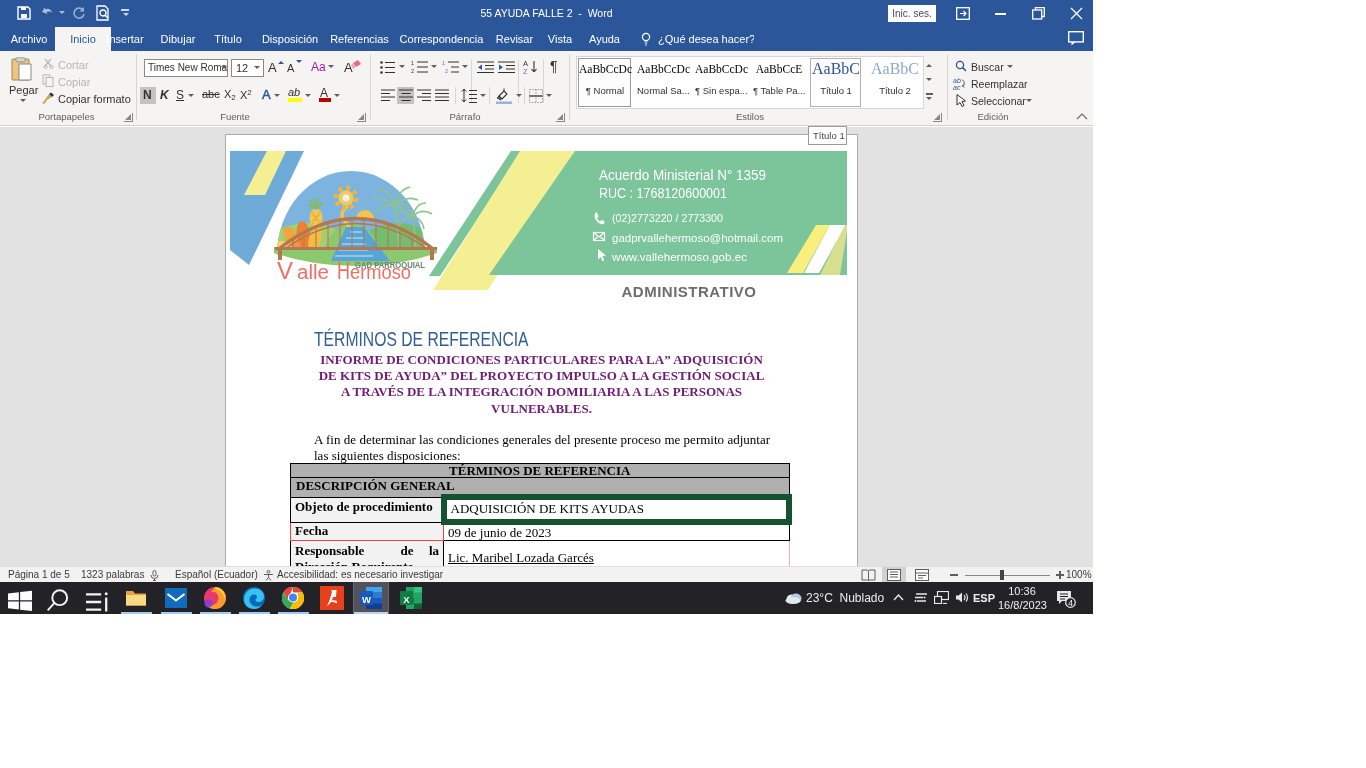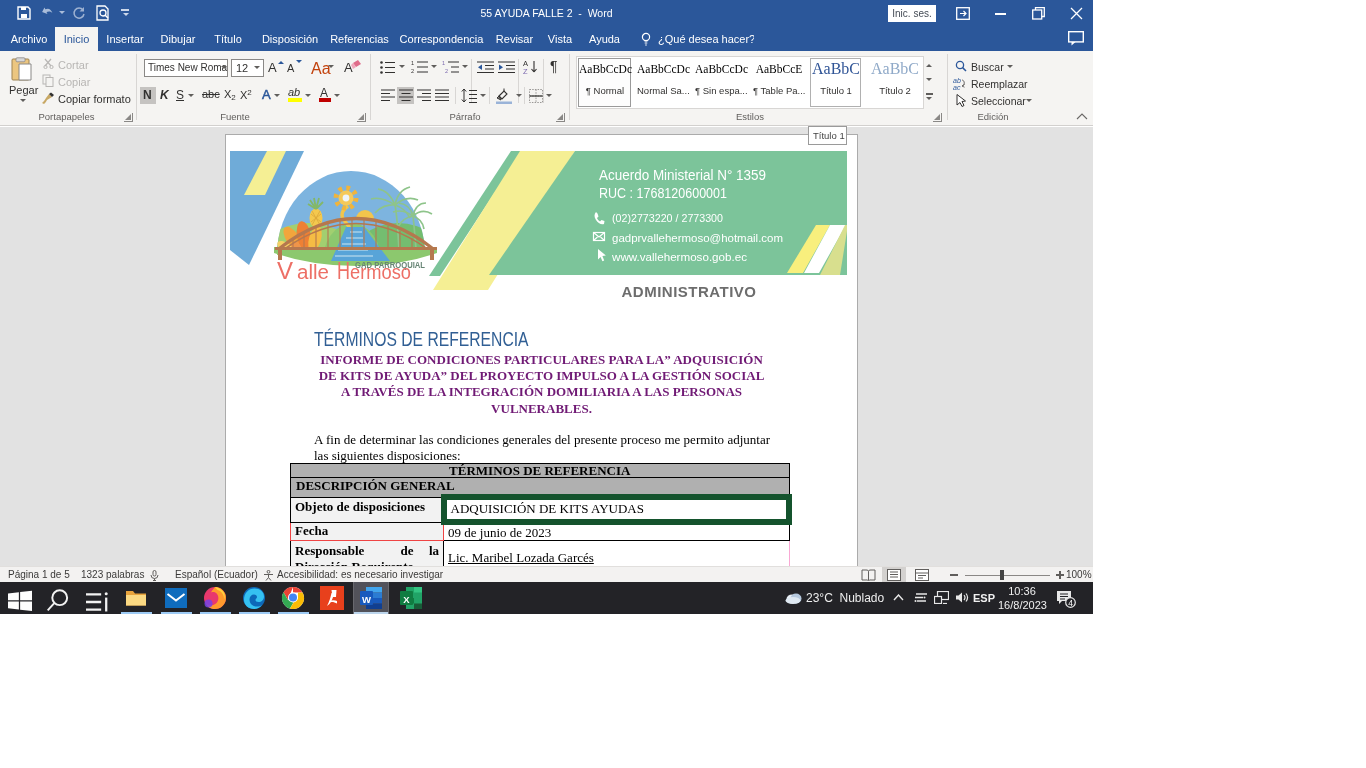--- a/index.html
+++ b/index.html
@@ -69,21 +69,21 @@
     <svg class="abs" style="left:1032px;top:7px" width="13" height="13" viewBox="0 0 13 13">
       <rect x="0.7" y="3" width="9" height="9" fill="none" stroke="#ffffff" stroke-width="1.3"></rect>
       <path d="M3.5 3 V0.7 H12.3 V9.5 H10" fill="none" stroke="#ffffff" stroke-width="1.3"></path>
     </svg>
     <svg class="abs" style="left:1070px;top:7px" width="13" height="13" viewBox="0 0 13 13">
       <path d="M1 1 L12 12 M12 1 L1 12" stroke="#ffffff" stroke-width="1.3"></path>
     </svg>
   </div>
   <div id="tabrow">
     <div class="tab" style="left:8px;width:42px;">Archivo</div>
-    <div class="tab" id="tab-inicio" style="left:55px;width:43px;">Inicio</div>
+    <div class="tab" id="tab-inicio" style="left:55px;width:56px;">Inicio</div>
     <div class="tab" style="left:104px;width:42px;">Insertar</div>
     <div class="tab" style="left:159px;width:38px;">Dibujar</div>
     <div class="tab" style="left:210px;width:36px;">Título</div>
     <div class="tab" style="left:261px;width:58px;">Disposición</div>
     <div class="tab" style="left:330px;width:59px;">Referencias</div>
     <div class="tab" style="left:399px;width:85px;">Correspondencia</div>
     <div class="tab" style="left:495px;width:39px;">Revisar</div>
     <div class="tab" style="left:546px;width:28px;">Vista</div>
     <div class="tab" style="left:588px;width:33px;">Ayuda</div>
     <svg class="abs" style="left:640px;top:5px" width="12" height="15" viewBox="0 0 12 15">
@@ -126,21 +126,21 @@
     <div class="vsep" style="left:136px;"></div>
 
     <div class="abs" style="left:144px;top:8px;width:84px;height:18px;background:#ffffff;border:1px solid #8a8886;font-size:10px;color:#323130;line-height:16px;padding-left:3px;white-space:nowrap;overflow:hidden;">Times New Roma</div>
     <div class="abs" style="left:221px;top:15px;border:3px solid transparent;border-top-color:#605e5c"></div>
     <div class="abs" style="left:231px;top:8px;width:33px;height:18px;background:#ffffff;border:1px solid #8a8886;font-size:11px;color:#323130;line-height:16px;padding-left:4px;">12</div>
     <div class="abs" style="left:254px;top:15px;border:3px solid transparent;border-top-color:#605e5c"></div>
     <div class="abs" style="left:268px;top:9px;font-size:13px;color:#323130">A</div>
     <div class="abs" style="left:278px;top:7px;border:3px solid transparent;border-bottom-color:#2b579a"></div>
     <div class="abs" style="left:287px;top:11px;font-size:11px;color:#323130">A</div>
     <div class="abs" style="left:296px;top:9px;border:3px solid transparent;border-top-color:#2b579a"></div>
-    <div class="abs" style="left:311px;top:9px;font-size:16px;color:#c2410c">Aa</div>
+    <div class="abs" style="left:311px;top:9px;font-size:12px;color:#a21caf">Aa</div>
     <div class="abs" style="left:328px;top:14px;border:3px solid transparent;border-top-color:#605e5c"></div>
     <svg class="abs" style="left:344px;top:8px" width="17" height="15" viewBox="0 0 17 15">
       <text x="0" y="13" font-size="13" fill="#323130" font-family="Liberation Sans">A</text>
       <path d="M9 4 L14 1 L17 5 L12 8 Z" fill="#e06c8a"></path>
       <path d="M9 4 L12 8 L9 10 L7 6 Z" fill="#f0a8bc"></path>
     </svg>
 
     <div class="abs" style="left:140px;top:36px;width:16px;height:17px;background:#c5c3c1"></div>
     <div class="abs" style="left:143px;top:37px;font-size:12px;font-weight:bold;color:#323130">N</div>
     <div class="abs" style="left:160px;top:37px;font-size:12px;font-style:italic;font-weight:bold;color:#323130">K</div>
@@ -380,21 +380,21 @@
 
       <table class="abs" style="left:64px;top:328px;width:502px;border-collapse:collapse;font-family:'Liberation Serif',serif;font-size:13px;color:#000;" cellspacing="0">
         <tbody>
             <tr>
               <td colspan="2" style="border:1px solid #000;background:#b0b0b0;text-align:center;font-weight:bold;height:14px;padding:0;line-height:13px;">TÉRMINOS DE REFERENCIA</td>
             </tr>
         <tr>
               <td colspan="2" style="border:1px solid #000;background:#b0b0b0;font-weight:bold;height:17px;padding:0 0 0 5px;line-height:16px;">DESCRIPCIÓN GENERAL</td>
             </tr>
         <tr>
-          <td style="border:1px solid #000;background:#f2f2f2;font-weight:bold;width:153px;height:25px;padding:1px 4px;vertical-align:top;line-height:15px;">Objeto de disposiciones</td>
+          <td style="border:1px solid #000;background:#f2f2f2;font-weight:bold;width:153px;height:25px;padding:1px 4px;vertical-align:top;line-height:15px;">Objeto de procedimiento</td>
           <td style="border:6px solid #14532d;padding:1px 4px;vertical-align:top;line-height:15px;">ADQUISICIÓN DE KITS AYUDAS</td>
         </tr>
         <tr>
           <td style="border:1px solid #ef4444;background:#f2f2f2;font-weight:bold;height:17px;padding:0 4px;line-height:16px;">Fecha</td>
           <td style="border:1px solid #000;padding:0 4px;line-height:15px;">09 de junio de 2023</td>
         </tr>
         <tr>
           <td style="border:1px solid #000;background:#f2f2f2;font-weight:bold;height:46px;padding:2px 4px;vertical-align:top;line-height:16px;"><span style="display:inline-block;width:100%;text-align:justify;text-align-last:justify;">Responsable&nbsp;&nbsp;&nbsp;&nbsp;&nbsp;&nbsp;&nbsp;de&nbsp;&nbsp;&nbsp;la</span>Dirección Requirente</td>
           <td style="border:1px solid #f9a8d4;padding:10px 4px;vertical-align:top;line-height:14.5px;text-decoration:underline;">Lic. Maribel Lozada Garcés<br><b>Auxiliar de Contabilidad</b></td>
         </tr>

